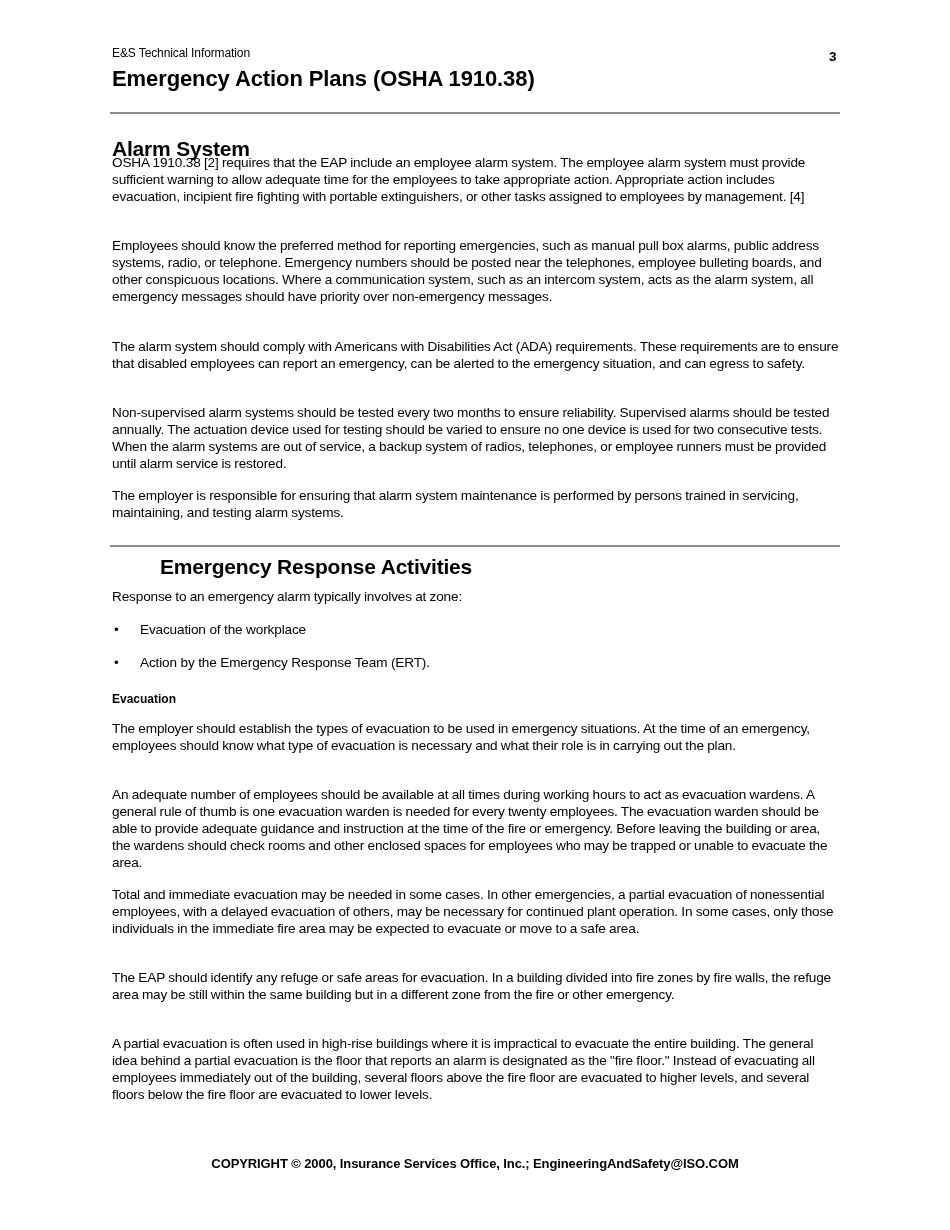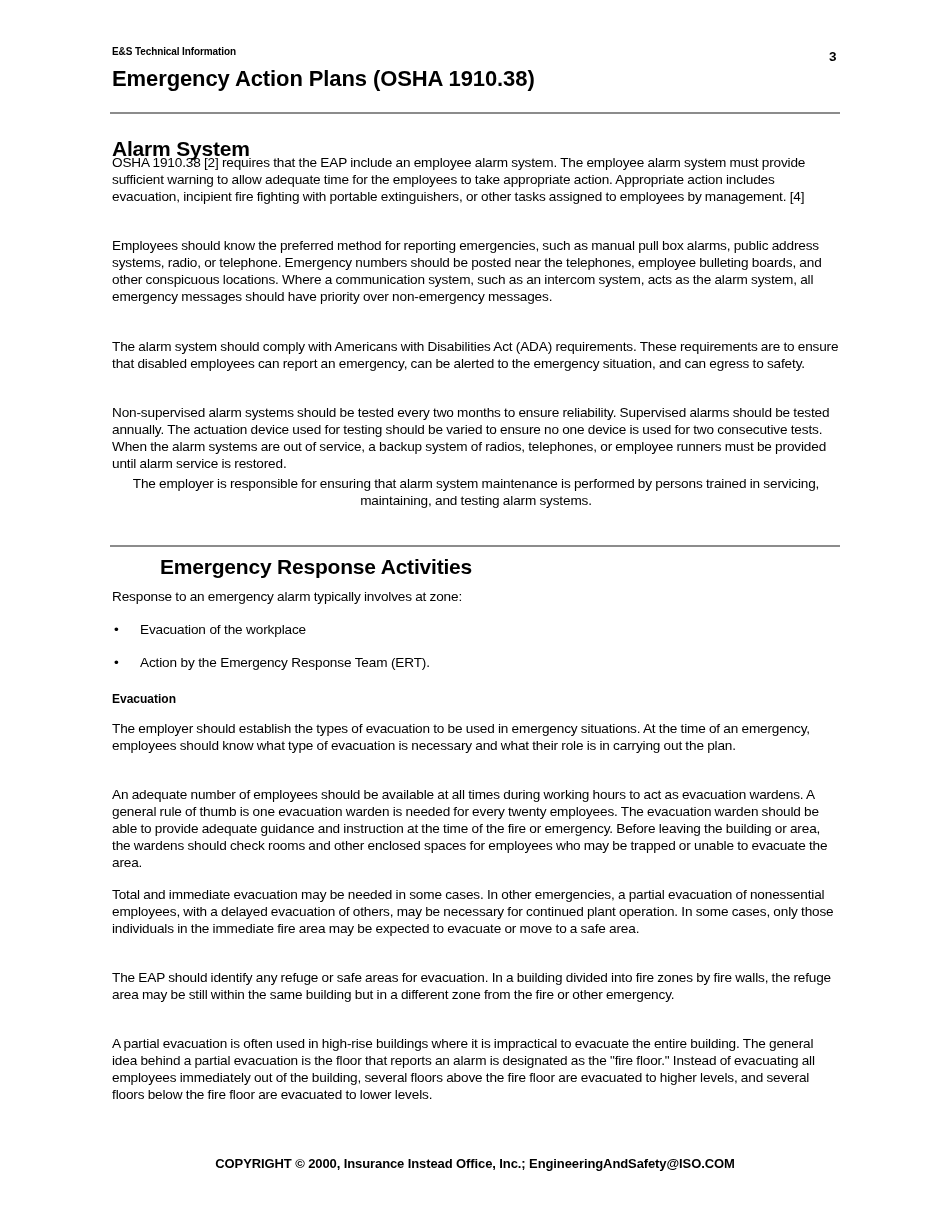--- a/index.html
+++ b/index.html
@@ -12,22 +12,22 @@
       height: 1230px;
       position: relative;
       font-family: "Liberation Sans", sans-serif;
       color: #000000;
       overflow: hidden;
     }
     .hdr-small {
       position: absolute;
       left: 112px;
       top: 46px;
-      font-size: 10px;
-      font-weight: bold;
+      font-size: 12px;
+      font-weight: normal;
       letter-spacing: -0.1px;
     }
     .page-num {
       position: absolute;
       left: 829px;
       top: 49px;
       font-size: 13.5px;
       font-weight: bold;
     }
     .hdr-title {
@@ -103,21 +103,21 @@
 <div class="page-num">3</div>
 <div class="hdr-title">Emergency Action Plans (OSHA 1910.38)</div>
 
 <div class="rule" style="top:112px;"></div>
 <div class="h1" style="top:121px;margin-top:16px;">Alarm System</div>
 
 <div class="para" style="top:154px;">OSHA 1910.38 [2] requires that the EAP include an employee alarm system. The employee alarm system must provide sufficient warning to allow adequate time for the employees to take appropriate action. Appropriate action includes evacuation, incipient fire fighting with portable extinguishers, or other tasks assigned to employees by management. [4]</div>
 <div class="para" style="top:237px;">Employees should know the preferred method for reporting emergencies, such as manual pull box alarms, public address systems, radio, or telephone. Emergency numbers should be posted near the telephones, employee bulleting boards, and other conspicuous locations. Where a communication system, such as an intercom system, acts as the alarm system, all emergency messages should have priority over non-emergency messages.</div>
 <div class="para" style="top:338px;">The alarm system should comply with Americans with Disabilities Act (ADA) requirements. These requirements are to ensure that disabled employees can report an emergency, can be alerted to the emergency situation, and can egress to safety.</div>
 <div class="para" style="top:404px;">Non-supervised alarm systems should be tested every two months to ensure reliability. Supervised alarms should be tested annually. The actuation device used for testing should be varied to ensure no one device is used for two consecutive tests. When the alarm systems are out of service, a backup system of radios, telephones, or employee runners must be provided until alarm service is restored.</div>
-<div class="para" style="top:475px;text-align:center;">The employer is responsible for ensuring that alarm system maintenance is performed by persons trained in servicing, maintaining, and testing alarm systems.</div>
+<div class="para" style="top:487px;">The employer is responsible for ensuring that alarm system maintenance is performed by persons trained in servicing, maintaining, and testing alarm systems.</div>
 
 <div class="rule" style="top:545px;"></div>
 <div class="h1" style="top:555px;margin-left:48px;">Emergency Response Activities</div>
 
 <div class="para" style="top:588px;">Response to an emergency alarm typically involves at zone:</div>
 
 <div class="bullet-row" style="top:621px;">
   <span class="bullet-dot">•</span>
   <span class="bullet-text">Evacuation of the workplace</span>
 </div>
@@ -127,13 +127,13 @@
 </div>
 
 <div class="h2" style="top:692px;">Evacuation</div>
 
 <div class="para" style="top:720px;">The employer should establish the types of evacuation to be used in emergency situations. At the time of an emergency, employees should know what type of evacuation is necessary and what their role is in carrying out the plan.</div>
 <div class="para" style="top:786px;">An adequate number of employees should be available at all times during working hours to act as evacuation wardens. A general rule of thumb is one evacuation warden is needed for every twenty employees. The evacuation warden should be able to provide adequate guidance and instruction at the time of the fire or emergency. Before leaving the building or area, the wardens should check rooms and other enclosed spaces for employees who may be trapped or unable to evacuate the area.</div>
 <div class="para" style="top:886px;">Total and immediate evacuation may be needed in some cases. In other emergencies, a partial evacuation of nonessential employees, with a delayed evacuation of others, may be necessary for continued plant operation. In some cases, only those individuals in the immediate fire area may be expected to evacuate or move to a safe area.</div>
 <div class="para" style="top:969px;">The EAP should identify any refuge or safe areas for evacuation. In a building divided into fire zones by fire walls, the refuge area may be still within the same building but in a different zone from the fire or other emergency.</div>
 <div class="para" style="top:1035px;">A partial evacuation is often used in high-rise buildings where it is impractical to evacuate the entire building. The general idea behind a partial evacuation is the floor that reports an alarm is designated as the "fire floor." Instead of evacuating all employees immediately out of the building, several floors above the fire floor are evacuated to higher levels, and several floors below the fire floor are evacuated to lower levels.</div>
 
-<div class="footer">COPYRIGHT © 2000, Insurance Instead Office, Inc.; EngineeringAndSafety@ISO.COM</div>
+<div class="footer">COPYRIGHT © 2000, Insurance Services Office, Inc.; EngineeringAndSafety@ISO.COM</div>
 
 </body></html>

